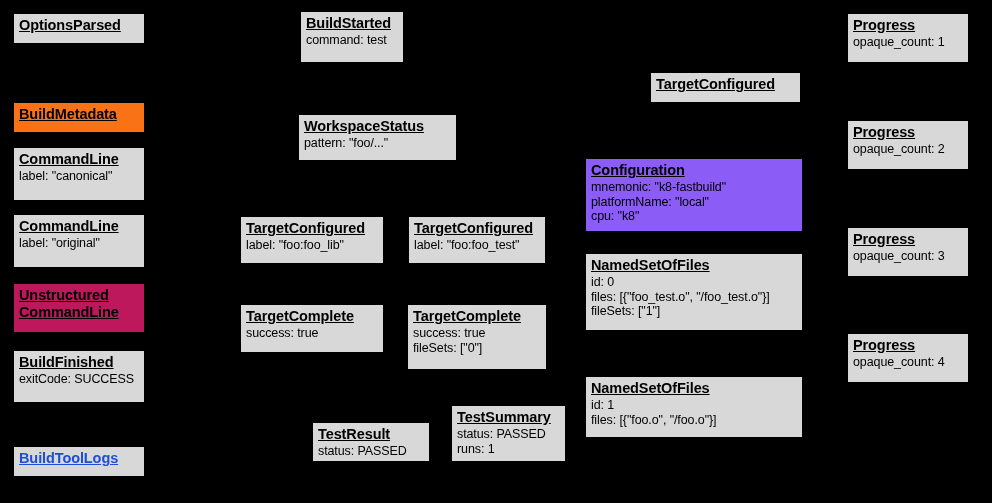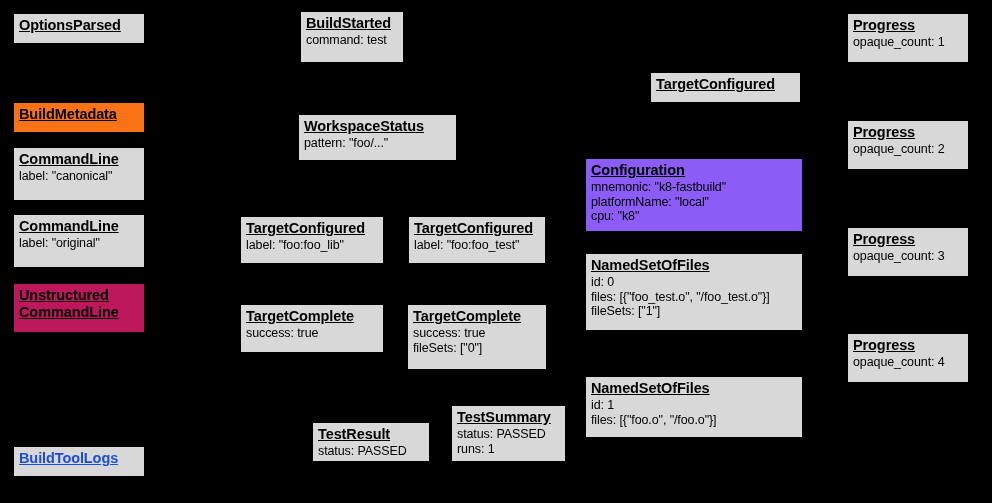--- a/index.html
+++ b/index.html
@@ -68,20 +68,26 @@
     <div class="node" style="left: 13px; top: 214px; width: 132px; height: 54px; background: rgb(216, 216, 216); border-color: rgb(0, 0, 0); color: rgb(0, 0, 0);">
       <span class="node-title">CommandLine</span>
       <span class="node-attrs">
         <span class="attr">label: "original"</span>
       </span>
     </div>
     <div class="node" style="left: 13px; top: 283px; width: 132px; height: 50px; background: #be185d; border-color: rgb(0, 0, 0); color: rgb(0, 0, 0);">
       <span class="node-title">Unstructured
 CommandLine</span>
       <span class="node-attrs"></span>
+    </div>
+    <div class="node" style="left: 13px; top: 350px; width: 132px; height: 53px; background: rgb(216, 216, 216); border-color: rgb(0, 0, 0); color: rgb(0, 0, 0);">
+      <span class="node-title">BuildFinished</span>
+      <span class="node-attrs">
+        <span class="attr">exitCode: SUCCESS</span>
+      </span>
     </div>
     <div class="node" style="left: 13px; top: 446px; width: 132px; height: 31px; background: rgb(216, 216, 216); border-color: rgb(0, 0, 0); color: #1d4ed8;">
       <span class="node-title">BuildToolLogs</span>
       <span class="node-attrs"></span>
     </div>
     <div class="node" style="left: 300px; top: 11px; width: 104px; height: 52px; background: rgb(216, 216, 216); border-color: rgb(0, 0, 0); color: rgb(0, 0, 0);">
       <span class="node-title">BuildStarted</span>
       <span class="node-attrs">
         <span class="attr">command: test</span>
       </span>

